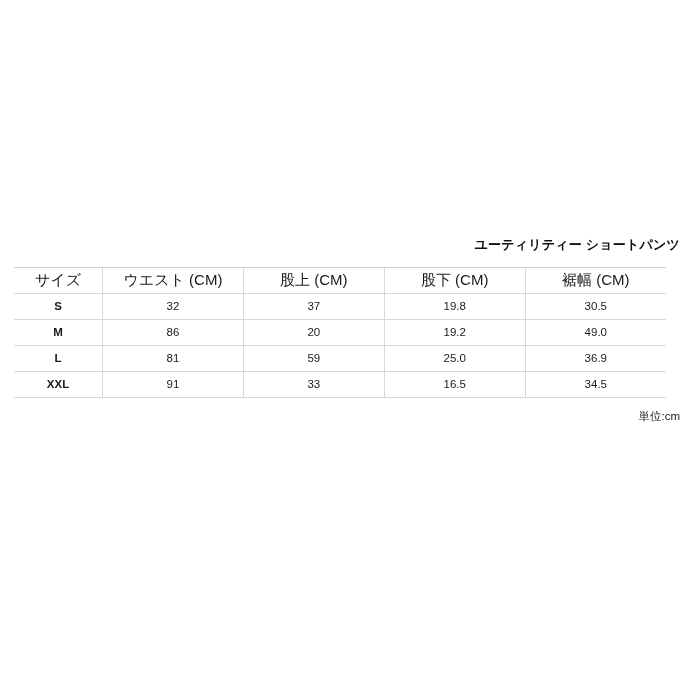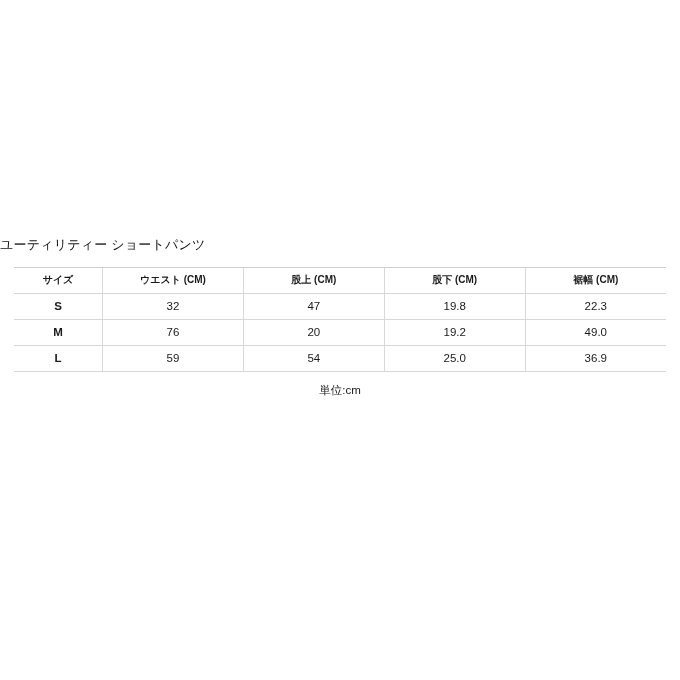--- a/index.html
+++ b/index.html
@@ -20,23 +20,23 @@
     height: 680px;
     box-sizing: border-box;
   }
   .size-chart-block {
     position: absolute;
     left: 0;
     top: 236px;
     width: 680px;
   }
   .chart-title {
-    text-align: left;
+    text-align: right;
     font-size: 13px;
-    font-weight: 400;
+    font-weight: 700;
     color: #111111;
     letter-spacing: 0.2px;
     margin-bottom: 13px;
   }
   table.size-table {
     border-collapse: collapse;
     width: 652px;
     margin: 0 auto;
     table-layout: fixed;
   }
@@ -46,36 +46,36 @@
     border-bottom: 1px solid #d8d8d8;
     border-left: none;
     border-right: none;
     padding: 5px 0 6px 0;
     text-align: center;
     font-size: 11.5px;
     line-height: 14px;
     color: #1a1a1a;
   }
   table.size-table th {
-    font-weight: 700;
-    font-size: 10px;
+    font-weight: 400;
+    font-size: 15px;
     border-top: 1px solid #cfcfcf;
   }
   table.size-table th.col-divider,
   table.size-table td.col-divider {
     border-left: 1px solid #d8d8d8;
   }
   table.size-table td.size-cell {
     font-weight: 700;
   }
   table.size-table tr.header-row th:first-child {
     width: 88px;
   }
   .unit-note {
-    text-align: center;
+    text-align: right;
     font-size: 11.5px;
     color: #1a1a1a;
     margin-top: 11px;
   }
 </style>
 </head>
 <body>
 
 <div class="page">
   <div class="size-chart-block">
@@ -89,37 +89,44 @@
           <th class="col-divider">ウエスト (CM)</th>
           <th class="col-divider">股上 (CM)</th>
           <th class="col-divider">股下 (CM)</th>
           <th class="col-divider">裾幅 (CM)</th>
         </tr>
       </thead>
       <tbody>
         <tr>
           <td class="size-cell">S</td>
           <td class="col-divider">32</td>
-          <td class="col-divider">47</td>
+          <td class="col-divider">37</td>
           <td class="col-divider">19.8</td>
-          <td class="col-divider">22.3</td>
+          <td class="col-divider">30.5</td>
         </tr>
         <tr>
           <td class="size-cell">M</td>
-          <td class="col-divider">76</td>
+          <td class="col-divider">86</td>
           <td class="col-divider">20</td>
           <td class="col-divider">19.2</td>
           <td class="col-divider">49.0</td>
         </tr>
         <tr>
           <td class="size-cell">L</td>
+          <td class="col-divider">81</td>
           <td class="col-divider">59</td>
-          <td class="col-divider">54</td>
           <td class="col-divider">25.0</td>
           <td class="col-divider">36.9</td>
+        </tr>
+        <tr>
+          <td class="size-cell">XXL</td>
+          <td class="col-divider">91</td>
+          <td class="col-divider">33</td>
+          <td class="col-divider">16.5</td>
+          <td class="col-divider">34.5</td>
         </tr>
       </tbody>
     </table>
 
     <div class="unit-note">単位:cm</div>
 
   </div>
 </div>
 
 </body></html>

